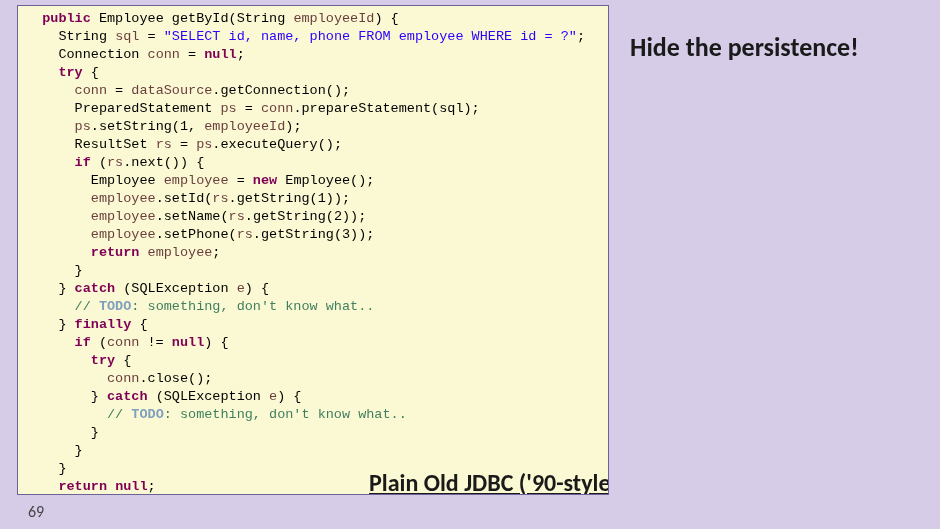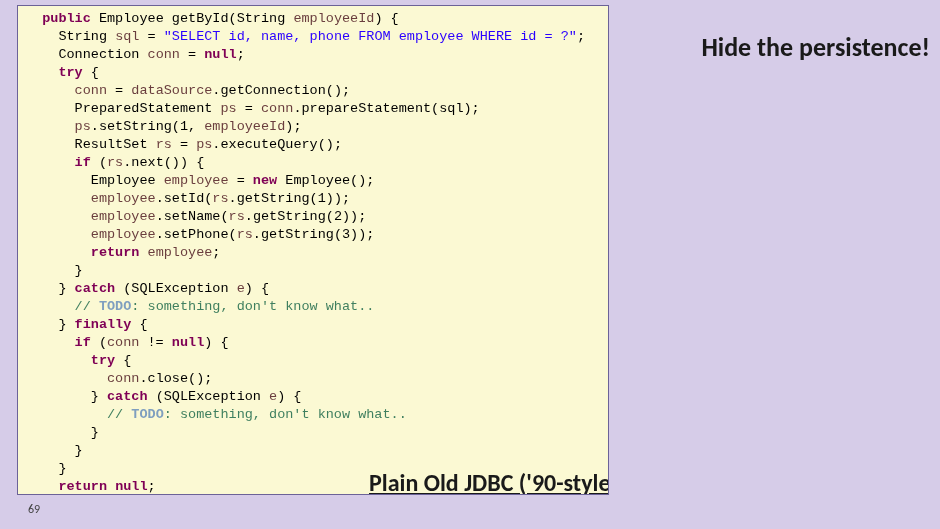--- a/index.html
+++ b/index.html
@@ -44,21 +44,21 @@
   .punc { color: #000000; }
   .num  { color: #000000; }
   .com  { color: #3f7f5f; }
   .todo { color: #7f9fbf; font-weight: bold; }
 
   .sidebar {
     position: absolute;
     left: 630px;
     top: 30px;
     width: 300px;
-    text-align: right;
+    text-align: left;
   }
   .headline {
     font-family: Calibri, Arial, sans-serif;
     font-size: 26px;
     font-weight: bold;
     color: #1a1a1a;
     line-height: 1.35;
   }
   .caption {
     position: absolute;
@@ -70,21 +70,21 @@
     font-weight: bold;
     color: #1a1a1a;
     text-align: right;
     text-decoration: underline;
   }
   .slide-num {
     position: absolute;
     left: 28px;
     top: 502px;
     font-family: Calibri, Arial, sans-serif;
-    font-size: 12px;
+    font-size: 16px;
     color: #444;
   }
 </style>
 </head>
 <body>
 
 <div class="slide">
 
   <div class="code-box">
 <pre class="code">  <span class="kw">public</span> <span class="type">Employee</span> <span class="call">getById</span><span class="punc">(</span><span class="type">String</span> <span class="var">employeeId</span><span class="punc">) {</span>

